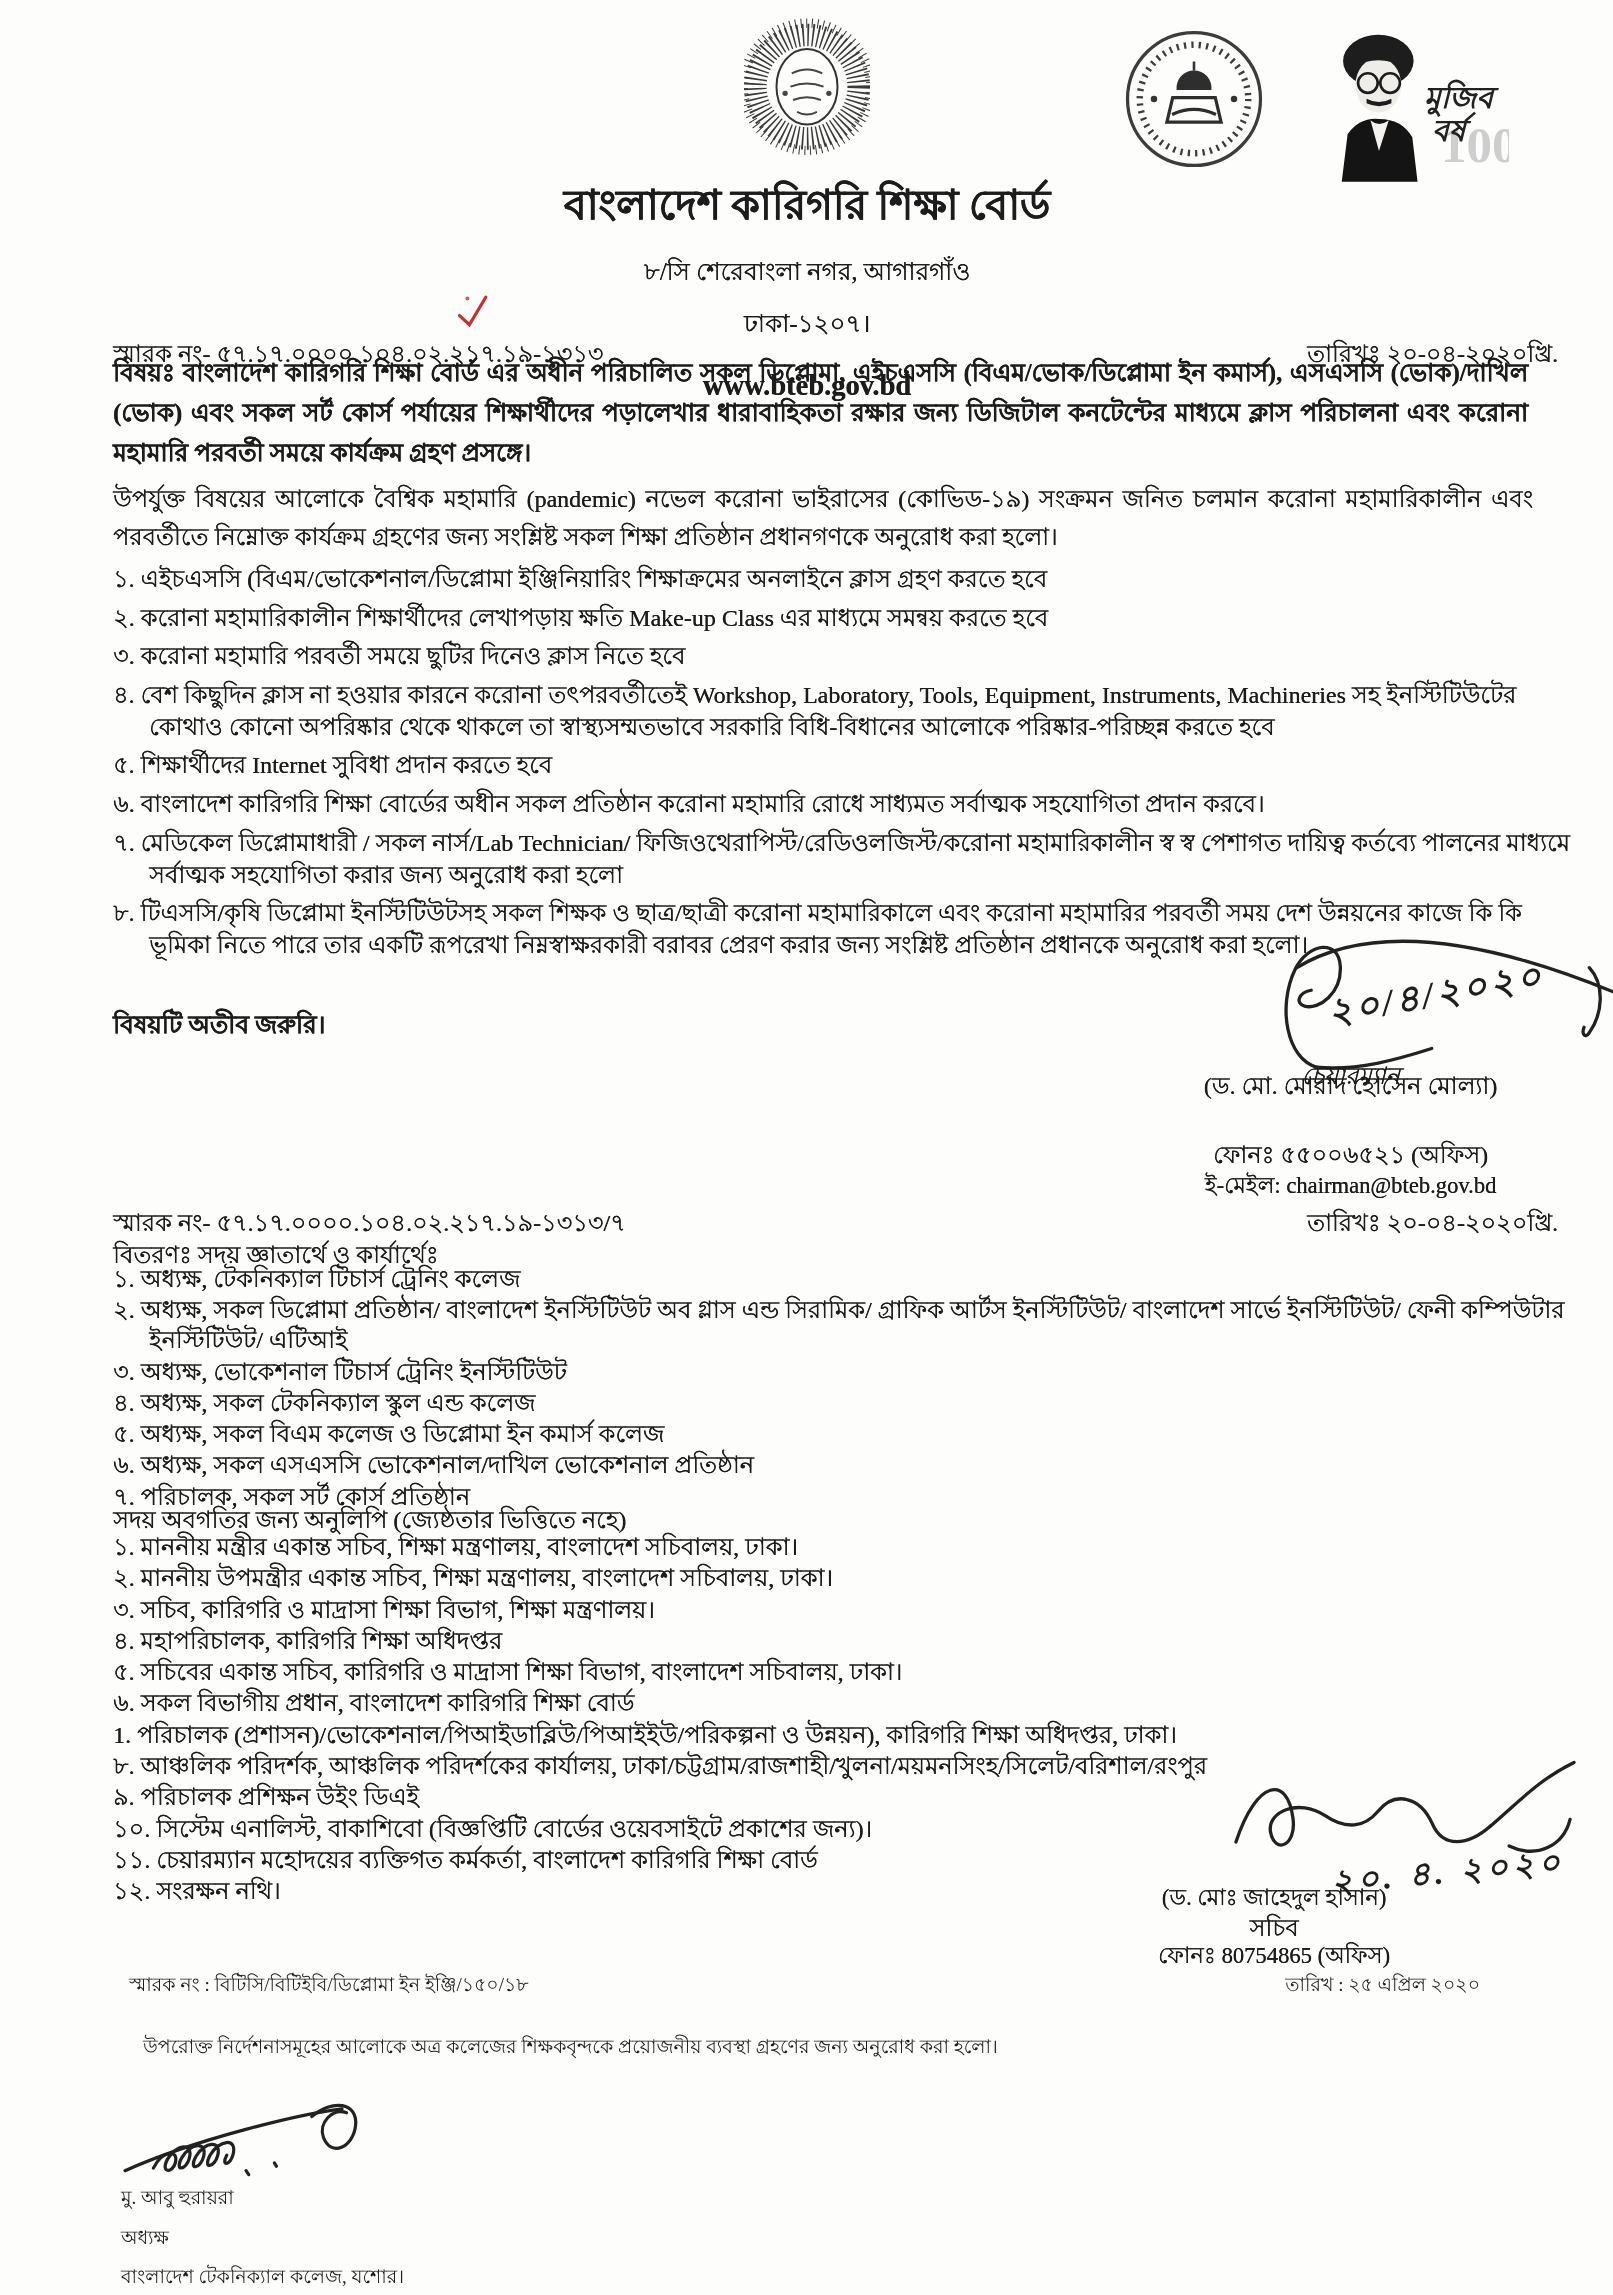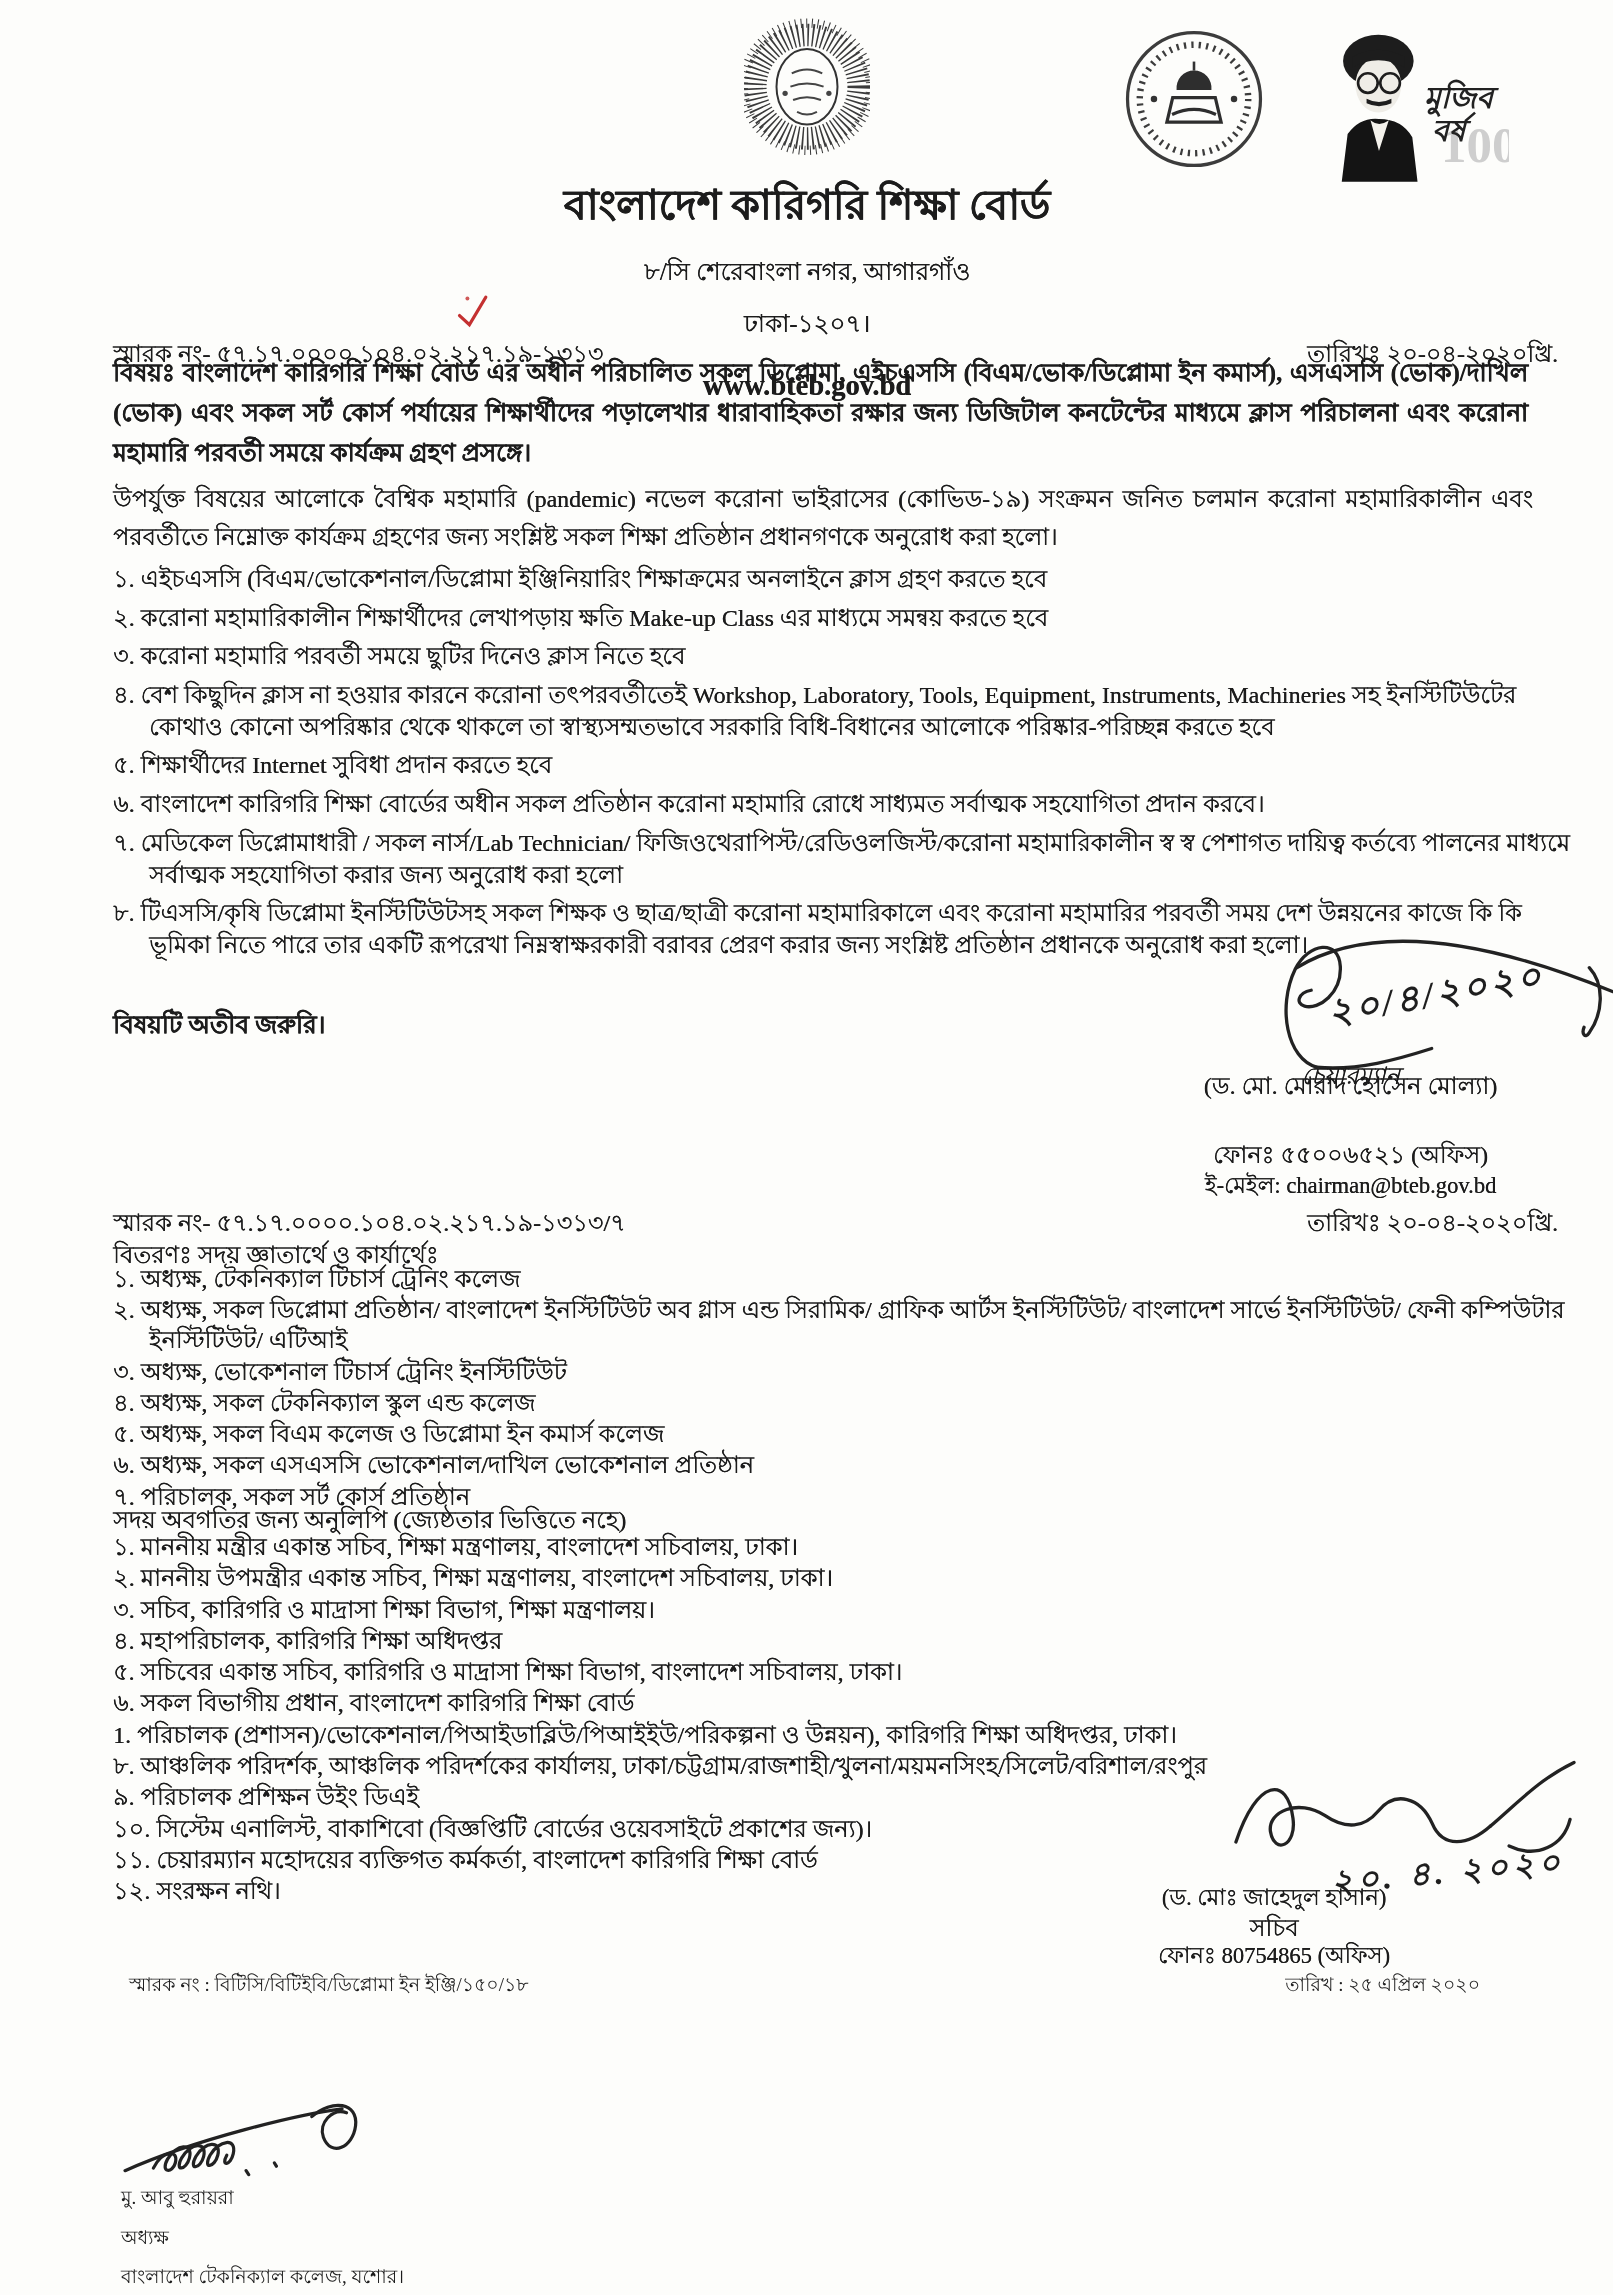--- a/index.html
+++ b/index.html
@@ -164,20 +164,21 @@
   <div class="abs hand" style="top:1846px;left:1331px;font-size:33px;letter-spacing:4.6px;transform:rotate(-5deg);">২০. ৪. ২০২০</div>
   <div class="ctrcol scan" style="top:1880px;left:1088px;width:372px;font-size:22.6px;">(ড. মোঃ জাহেদুল হাসান)</div>
   <div class="ctrcol scan fs36" style="top:1909px;left:1088px;width:372px;">সচিব</div>
   <div class="ctrcol scan" style="top:1938px;left:1088px;width:372px;font-size:22.6px;">ফোনঃ 80754865 (অফিস)</div>
 
   <div class="row fs40" style="top:1970px;left:129px;width:1412px;">
     <span>স্মারক নং : বিটিসি/বিটিইবি/ডিপ্লোমা ইন ইঞ্জি/১৫০/১৮</span>
     <span style="margin-right:61px;">তারিখ : ২৫ এপ্রিল ২০২০</span>
   </div>
 
+  <div class="abs fs40" style="top:2029px;left:143px;width:1427px;line-height:35px;">উপরোক্ত নির্দেশনাসমূহের আলোকে অত্র কলেজের শিক্ষকবৃন্দকে প্রয়োজনীয় ব্যবস্থা গ্রহণের জন্য অনুরোধ করা হলো।</div>
 
   <span class="abs" style="top:2096px;left:118px;">
     <svg width="300" height="85" viewBox="0 0 460 132">
       <path class="sig-stroke" d="M8 116 C 120 66 280 28 345 20"></path>
       <path class="sig-stroke" d="M52 112 C 66 84 92 82 86 104 C 82 120 62 120 74 98 C 88 74 114 72 108 96 C 103 116 84 118 96 96 C 110 72 136 70 130 94 C 125 114 106 116 118 94 C 132 70 158 68 152 92 C 147 112 128 114 140 92 C 154 68 182 64 176 90 C 172 108 156 110 166 92"></path>
       <path class="sig-stroke" d="M298 32 C 330 4 370 10 366 46 C 362 80 328 96 316 64 C 308 42 330 18 352 26"></path>
       <path class="sig-stroke" d="M196 116 l4 6 M240 104 l3 5"></path>
     </svg>
   </span>
   <div class="abs fs40" style="top:2183px;left:121px;">মু. আবু হুরায়রা</div>

